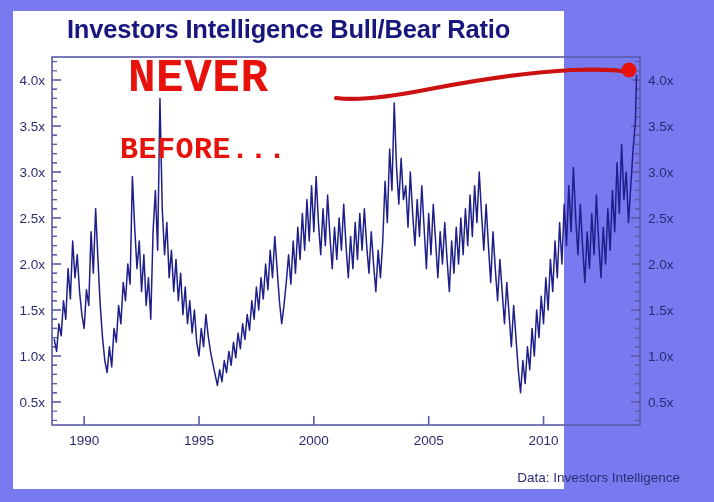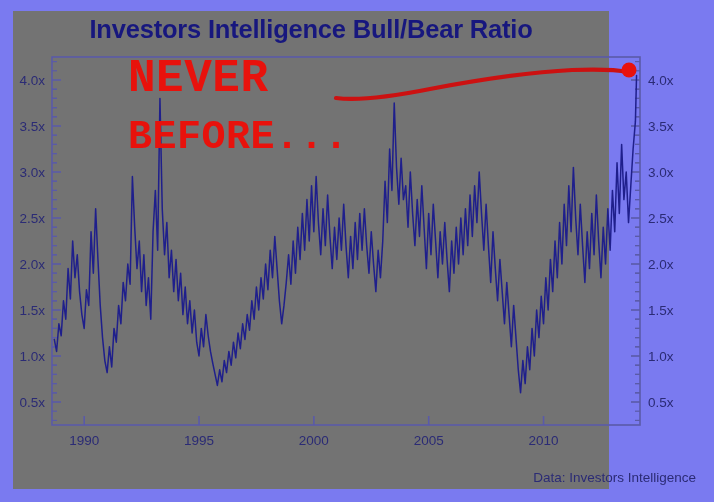--- a/index.html
+++ b/index.html
@@ -5,22 +5,22 @@
   html,body{margin:0;padding:0;}
   body{
     width:714px;height:502px;
     background:#7a7af0;
     font-family:"Liberation Sans", sans-serif;
     overflow:hidden;
   }
   #frame{
     position:absolute;
     left:13px;top:11px;
-    width:596px;height:478px;
-    background:#737373;
+    width:551px;height:478px;
+    background:#ffffff;
     box-sizing:border-box;
   }
   #chart-title{
     position:absolute;
     left:0;top:4px;
     width:100%;
     text-align:center;
     font-size:25.5px;
     font-weight:bold;
     color:#17177e;
@@ -35,24 +35,24 @@
   svg{display:block;}
   .anno-text{
     position:absolute;
     color:#e8120c;
     font-weight:bold;
     font-family:Liberation Mono, monospace;
     line-height:0.98;
     white-space:nowrap;
   }
   #anno-line1{left:128px;top:57px;font-size:46px;letter-spacing:0.5px;}
-  #anno-line2{left:120px;top:118px;font-size:40px;letter-spacing:0.5px;margin-left:8px;}
+  #anno-line2{left:120px;top:136px;font-size:30px;letter-spacing:0.5px;}
   #source-note{
     position:absolute;
-    right:18px;bottom:17px;
+    right:34px;bottom:17px;
     font-size:13.5px;
     color:#2b2b75;
     white-space:nowrap;
   }
 </style>
 </head>
 <body>
 
 <div id="frame">
   <div id="chart-title">Investors Intelligence Bull/Bear Ratio</div>

